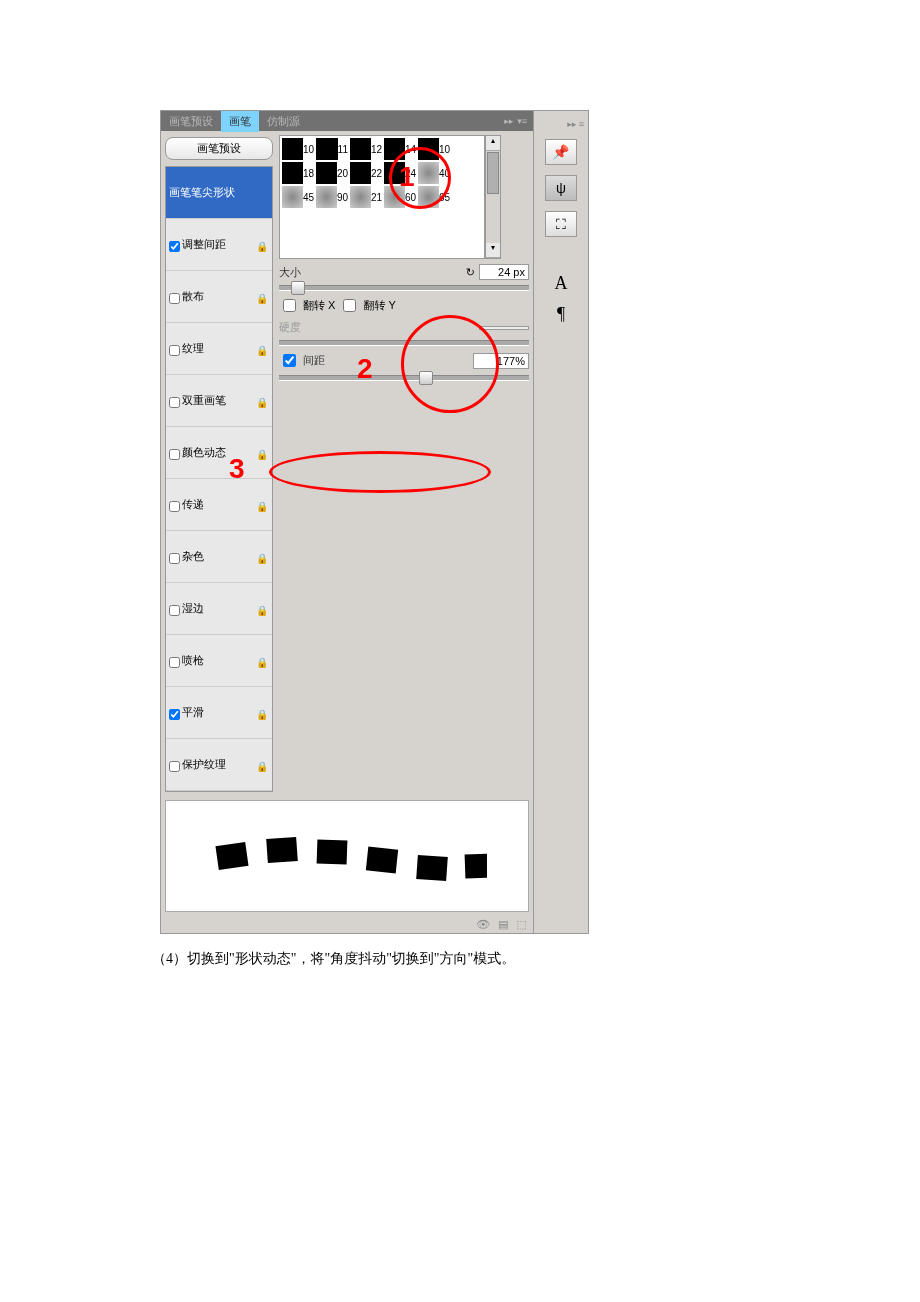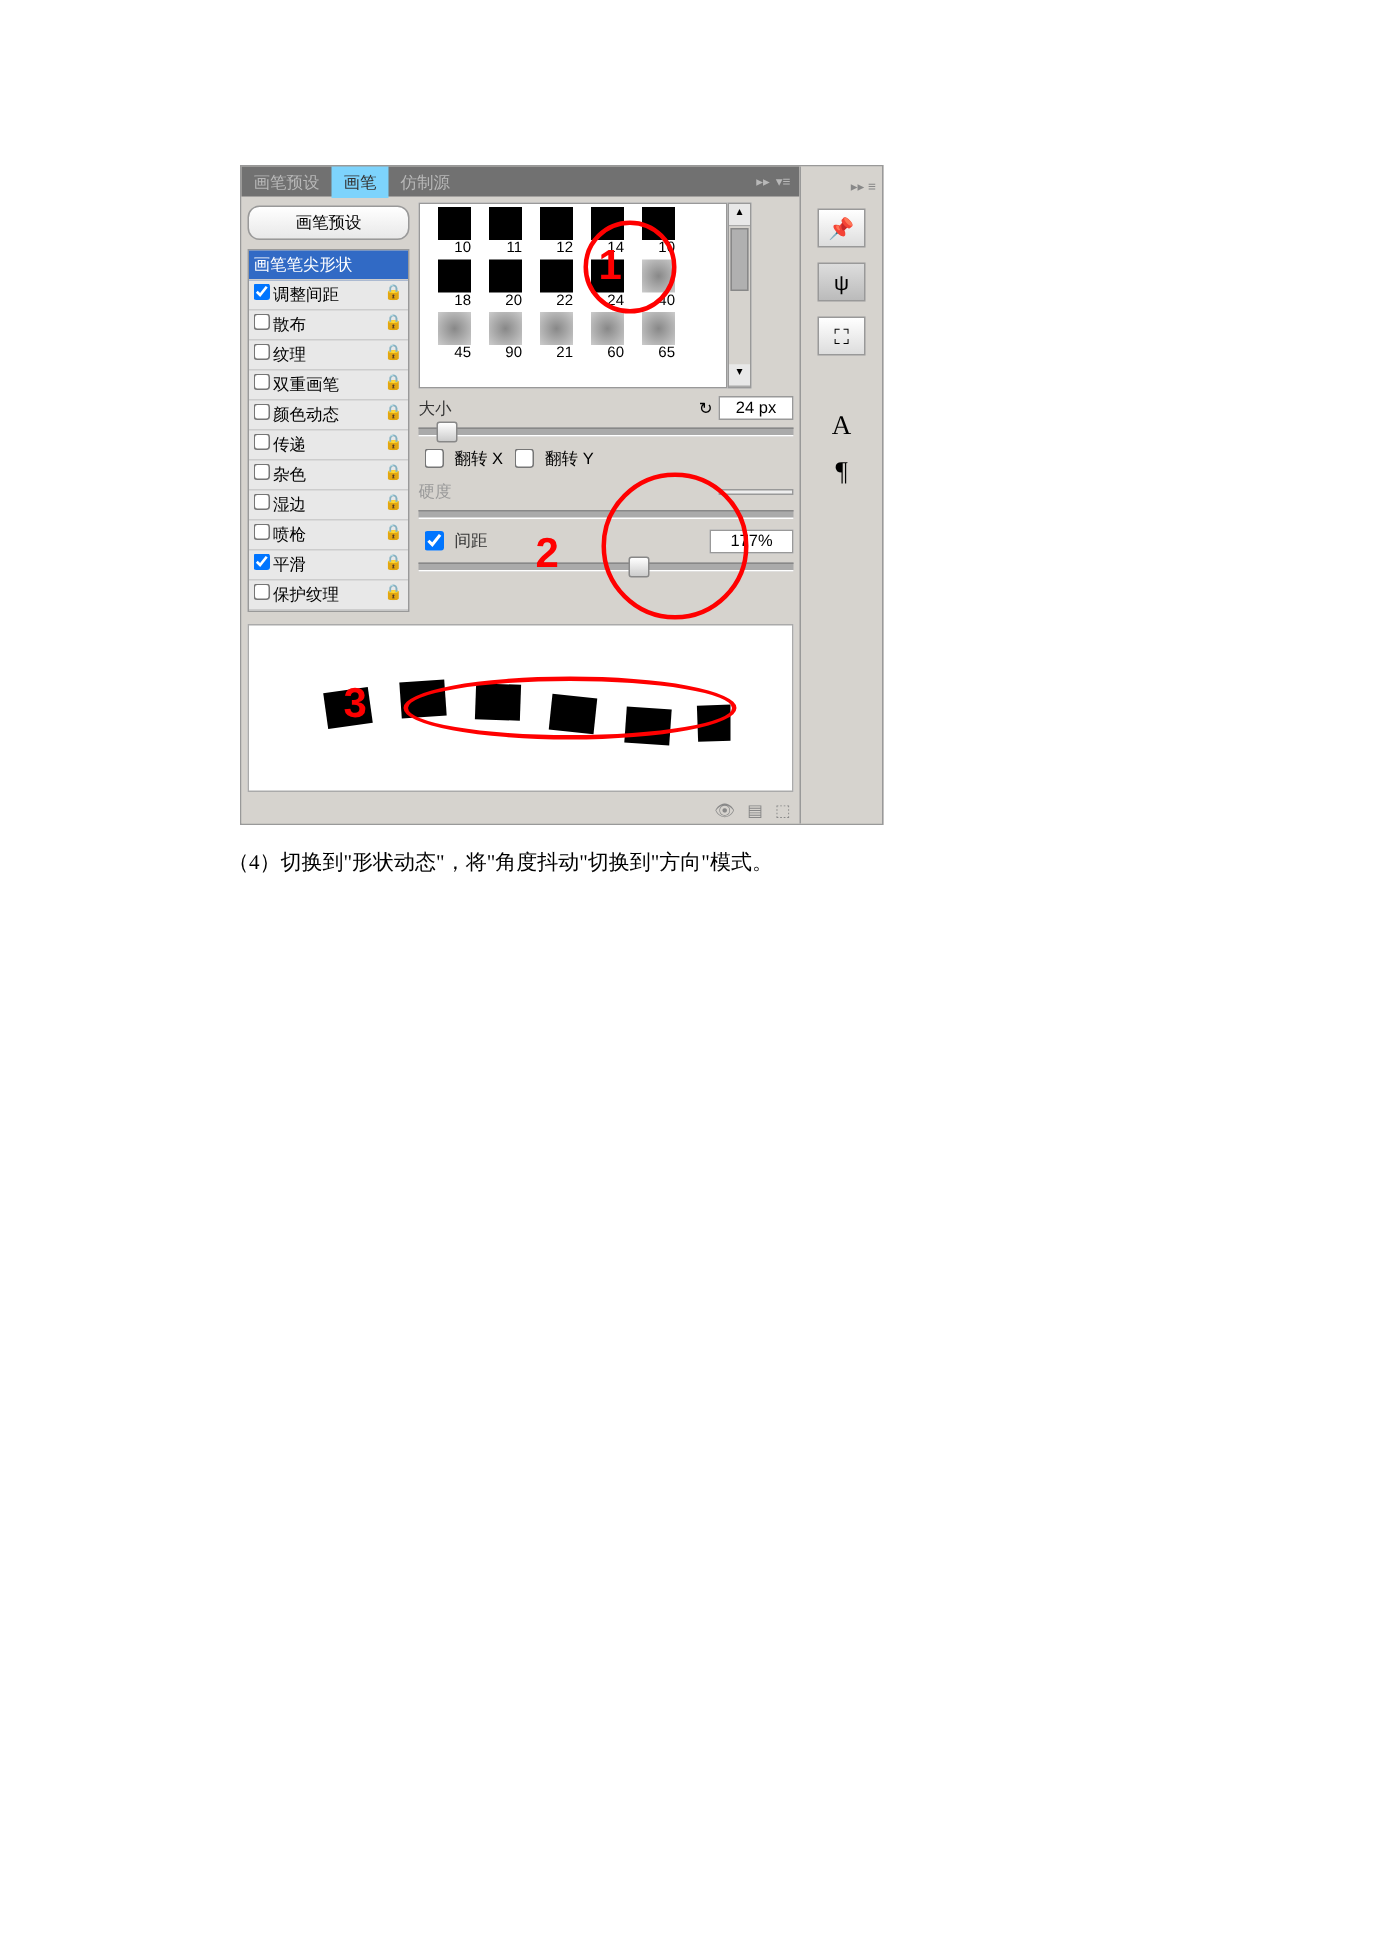--- a/index.html
+++ b/index.html
@@ -9,36 +9,36 @@
 .shot{display:flex;border:1px solid #999;width:427px;background:#d6d3ce;font-family:Tahoma,Arial,sans-serif;font-size:11px;position:relative}
 .main-panel{width:372px;background:#d6d3ce}
 .title-bar{display:flex;background:#717171;color:#fff;height:20px;align-items:center}
 .tab{padding:3px 8px;color:#b8b8b8}
 .tab.active{background:#7dd3fc;color:#333}
 .title-icons{margin-left:auto;padding-right:6px;display:flex;gap:4px;font-size:9px;color:#b8b8b8}
 .panel-body{display:flex;padding:4px}
 .left-col{width:108px}
 .btn{background:linear-gradient(#fff,#e8e8e8);border:1px solid #999;border-radius:8px;padding:3px 16px;text-align:center;margin:2px 0 6px}
 .opt-list{border:1px solid #999;background:#e8e8e8}
-.opt{display:flex;align-items:flex-start;padding:2px 3px;border-bottom:1px solid #ccc;gap:2px}
+.opt{display:flex;align-items:flex-end;padding:18px 3px;border-bottom:1px solid #ccc;gap:2px}
 .opt input[type=checkbox]{margin:0;width:11px;height:11px}
 .opt.sel{background:#316ac5;color:#fff}
 .lock{margin-left:auto;font-size:10px;color:#888}
 .right-col{flex:1;padding-left:6px;position:relative}
 .swatch-grid{display:flex;flex-wrap:wrap;gap:2px;width:200px;border:1px solid #999;background:#fff;padding:2px;align-content:flex-start;height:118px;overflow:hidden}
-.sw{display:flex;flex-direction:column;align-items:flex-end;font-size:10px;width:32px}
+.sw{display:flex;flex-direction:row;align-items:center;font-size:10px;width:32px}
 .sw .box{width:22px;height:22px;background:#000}
 .sw.fz .box{background:radial-gradient(#888,#ccc)}
 .scroll{width:14px;background:#e8e8e8;border:1px solid #999;display:flex;flex-direction:column}
 .scroll .ar{height:14px;text-align:center;font-size:8px;background:#e8e8e8;border-bottom:1px solid #aaa}
 .scroll .track{flex:1;background:#d6d3ce}
 .scroll .thumb{height:40px;background:#b0b0b0;border:1px solid #888;margin:1px}
 .row{display:flex;align-items:center;margin:5px 0;gap:4px}
 .lbl{color:#333}
-.inp{background:#fff;border:1px solid #999;padding:1px 3px;font-size:11px;width:42px;text-align:center}
+.inp{background:#fff;border:1px solid #999;padding:1px 3px;font-size:11px;width:42px;text-align:right}
 .slider{height:4px;background:#aaa;border-top:1px solid #888;border-bottom:1px solid #fff;position:relative;margin:4px 0}
 .slider .handle{width:12px;height:12px;background:linear-gradient(#fff,#ccc);border:1px solid #888;position:absolute;top:-5px;border-radius:2px}
 .angle-box{width:78px;height:70px;border:1px dashed #888;background:#fff;position:relative}
 .preview{margin:4px;border:1px solid #aaa;background:#fff;height:110px;display:flex;align-items:center;justify-content:center}
 .footer{display:flex;justify-content:flex-end;padding:2px 6px;gap:8px;color:#888;font-size:11px}
 .side-dock{width:54px;background:#d6d3ce;border-left:1px solid #999;display:flex;flex-direction:column;align-items:center;padding-top:8px;gap:10px}
 .dock-icon{width:30px;height:24px;border:1px solid #999;background:linear-gradient(#fff,#ddd);display:flex;align-items:center;justify-content:center;font-size:14px}
 .red-circle{position:absolute;border:3px solid red;border-radius:50%}
 .red-oval{position:absolute;border:3px solid red;border-radius:50%}
 .red-num{position:absolute;color:red;font-size:28px;font-weight:bold;font-family:Arial}

